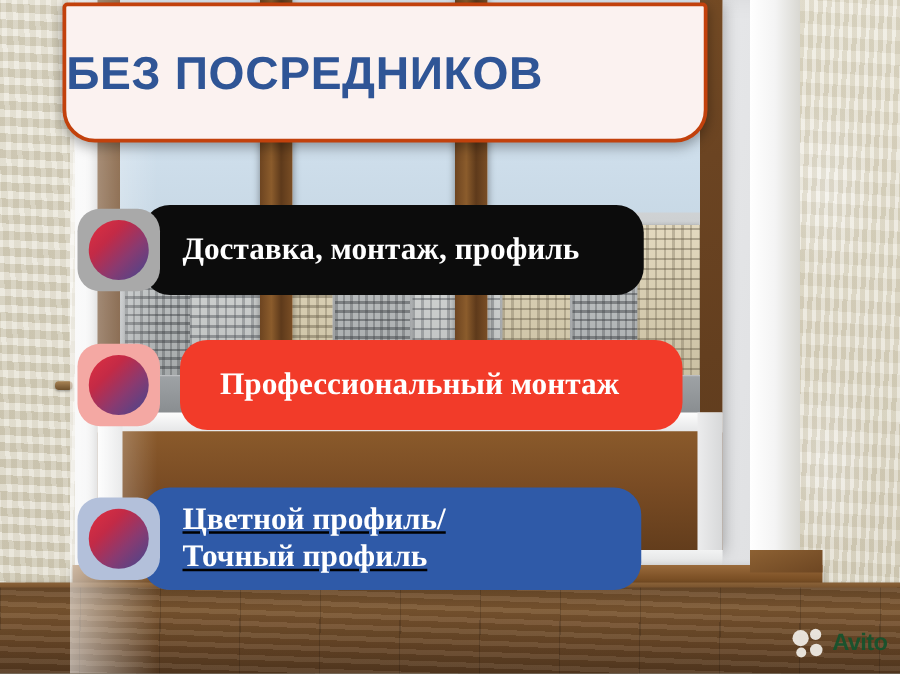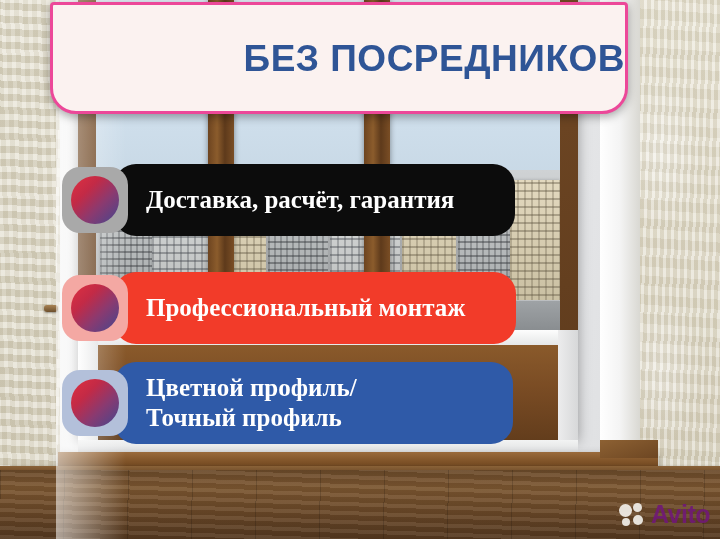--- a/index.html
+++ b/index.html
@@ -214,28 +214,28 @@
     left: 56px; top: 0;
     width: 70px; height: 539px;
     background: linear-gradient(90deg, rgba(255,255,255,0.55), rgba(255,255,255,0.0));
     pointer-events: none;
   }
 
   
   .title-card {
     position: absolute;
     left: 50px; top: 2px;
-    width: 578px; height: 112px;
+    width: 516px; height: 112px;
     background: #fbf2f0;
-    border: 3px solid #ec4899;
+    border: 3px solid #c2410c;
     border-radius: 4px 4px 26px 26px;
     box-sizing: border-box;
     display: flex;
     flex-direction: column;
-    align-items: flex-end;
+    align-items: flex-start;
     justify-content: center;
     box-shadow: 0 3px 10px rgba(0,0,0,0.35);
   }
   .title-line {
     color: #2f5596;
     font-family: "Liberation Sans", sans-serif;
     font-weight: bold;
     font-size: 37px;
     line-height: 45px;
     letter-spacing: 0.5px;
@@ -286,26 +286,26 @@
     line-height: 30px;
     white-space: nowrap;
   }
 
   
   #row-1 { left: 62px; top: 164px; }
   #row-1 .badge-icon-wrap { background: #a9a9a9; }
   #row-1 .badge-pill { background: #0c0c0c; width: 401px; }
 
   
-  #row-2 { left: 62px; top: 272px; }
+  #row-2 { left: 62px; top: 272px; gap: 30px; }
   #row-2 .badge-icon-wrap { background: #f4a8a3; }
   #row-2 .badge-pill { background: #f23b29; width: 402px; }
 
   
-  #row-3 { left: 62px; top: 362px; height: 82px; }
+  #row-3 { left: 62px; top: 390px; height: 82px; text-decoration: underline; }
   #row-3 .badge-icon-wrap { background: #b3c0da; }
   #row-3 .badge-pill { background: #2f5aa8; width: 399px; height: 82px; }
 
   
   .avito {
     position: absolute;
     right: 10px; bottom: 10px;
     display: flex;
     align-items: center;
     gap: 6px;
@@ -319,24 +319,24 @@
     position: absolute;
     display: block;
     border-radius: 50%;
     background: #f2efe9;
   }
   .avito-dots i.d1 { width: 13px; height: 13px; left: 0;  top: 1px; }
   .avito-dots i.d2 { width: 9px;  height: 9px;  left: 14px; top: 0px; }
   .avito-dots i.d3 { width: 8px;  height: 8px;  left: 3px;  top: 15px; }
   .avito-dots i.d4 { width: 10px; height: 10px; left: 14px; top: 12px; }
   .avito-word {
-    color: #701a75;
+    color: #14532d;
     font-family: "Liberation Sans", sans-serif;
     font-weight: bold;
-    font-size: 25px;
+    font-size: 19px;
     line-height: 29px;
     letter-spacing: -0.5px;
   }
 </style>
 </head>
 <body>
 
 <div id="poster">
 
   <div class="photo">
@@ -381,21 +381,21 @@
 
   <div class="title-card">
     <div class="title-line">БЕЗ ПОСРЕДНИКОВ</div>
   </div>
 
   <div class="badge-row" id="row-1">
     <div class="badge-icon-wrap">
       <div class="badge-dot"></div>
     </div>
     <div class="badge-pill">
-      <div class="badge-text">Доставка, расчёт, гарантия</div>
+      <div class="badge-text">Доставка, монтаж, профиль</div>
     </div>
   </div>
 
   <div class="badge-row" id="row-2">
     <div class="badge-icon-wrap">
       <div class="badge-dot"></div>
     </div>
     <div class="badge-pill">
       <div class="badge-text">Профессиональный монтаж</div>
     </div>

